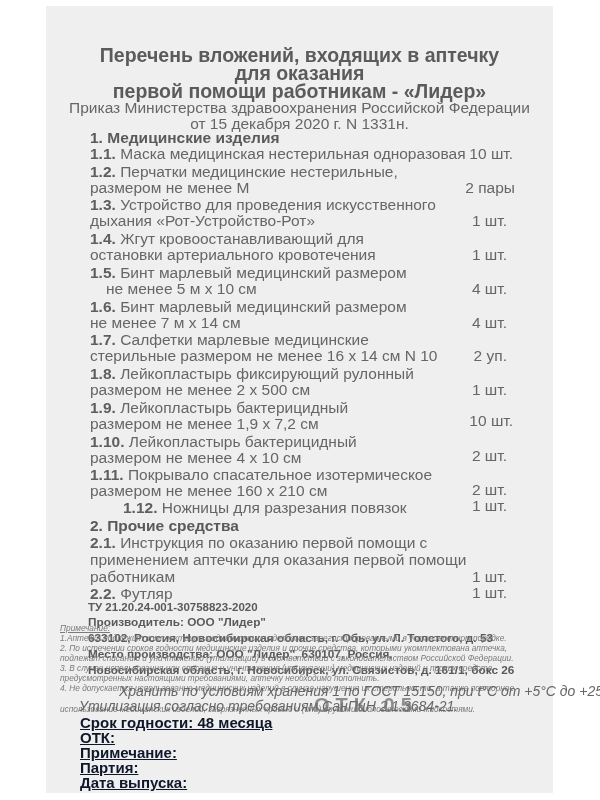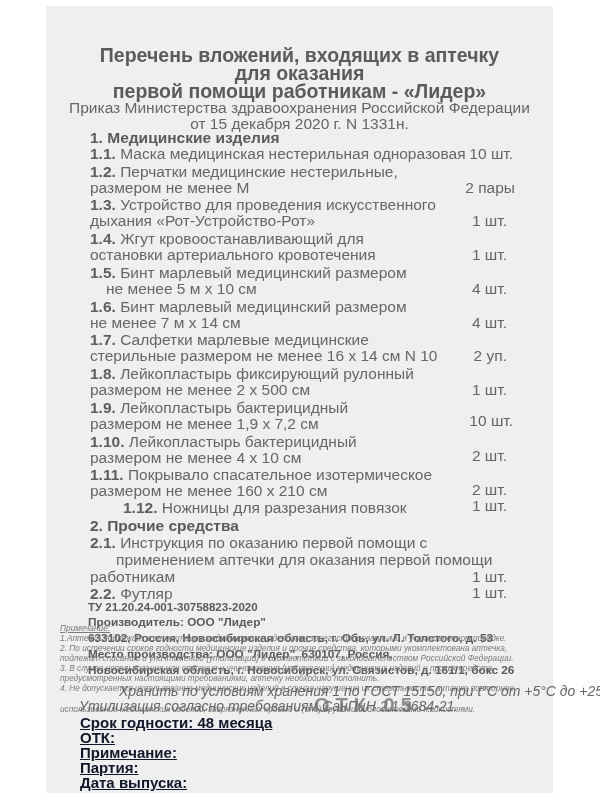--- a/index.html
+++ b/index.html
@@ -85,21 +85,21 @@
   <div class="abs item" style="left:44px; top:460px;"><span class="num">1.11.</span> <span>Покрывало спасательное изотермическое</span></div>
   <div class="abs item" style="left:44px; top:476px;">размером не менее 160 х 210 см</div>
   <div class="abs qty" style="right:46px; top:475px;">2 шт.</div>
 
   <div class="abs item" style="left:44px; top:493px;margin-left:33px;"><span class="num">1.12.</span> <span>Ножницы для разрезания повязок</span></div>
   <div class="abs qty" style="right:46px; top:491px;">1 шт.</div>
 
   <div class="abs section" style="left:44px; top:511px;">2. Прочие средства</div>
 
   <div class="abs item" style="left:44px; top:528px;"><span class="num">2.1.</span> <span>Инструкция по оказанию первой помощи с</span></div>
-  <div class="abs item" style="left:44px; top:545px;margin-left:26px;">применением аптечки для оказания первой помощи</div>
+  <div class="abs item" style="left:44px; top:545px;">применением аптечки для оказания первой помощи</div>
   <div class="abs item" style="left:44px; top:562px;">работникам</div>
   <div class="abs qty" style="right:46px; top:562px;">1 шт.</div>
 
   <div class="abs item" style="left:44px; top:579px;"><span class="num">2.2.</span> <span>Футляр</span></div>
   <div class="abs qty" style="right:46px; top:578px;">1 шт.</div>
 
   <div class="abs tu" style="left:42px; top:595px;">ТУ 21.20.24-001-30758823-2020</div>
 
   <div class="abs mfr" style="left:42px; top:609px;">Производитель: ООО "Лидер"</div>
   <div class="abs mfr" style="left:42px; top:625px;">633102, Россия, Новосибирская область, г. Обь, ул. Л. Толстого, д. 53</div>

